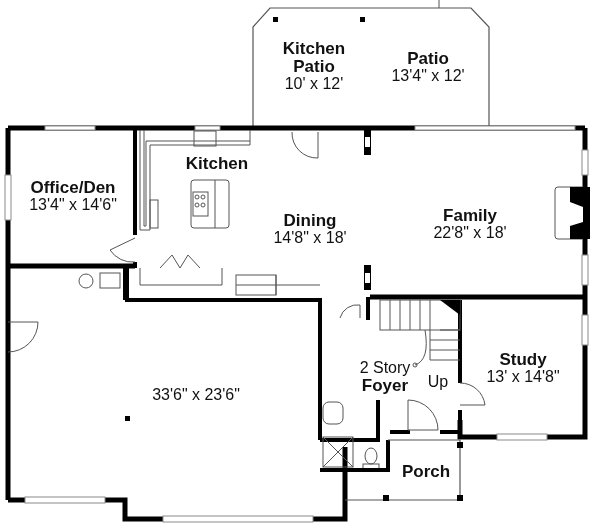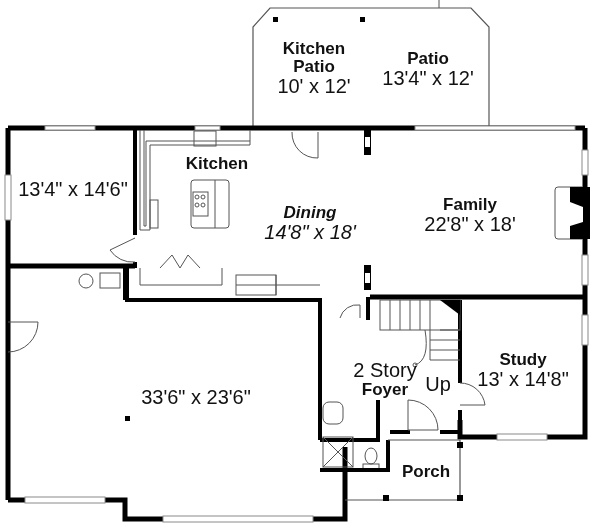--- a/index.html
+++ b/index.html
@@ -1,20 +1,20 @@
 <!DOCTYPE html>
 <html><head>
 <meta charset="utf-8">
 <style>
   html,body{margin:0;padding:0;background:#fff;}
   body{width:600px;height:532px;position:relative;overflow:hidden;font-family:"Liberation Sans",sans-serif;}
   svg.plan{position:absolute;left:0;top:0;}
   .label{position:absolute;text-align:center;color:#111;line-height:1.05;transform:translateX(-50%);white-space:nowrap;}
   .label .name{font-weight:bold;font-size:17px;display:block;}
-  .label .dim{font-size:20px;display:block;}
+  .label .dim{font-size:16px;display:block;}
 </style>
 </head>
 <body>
 
 <svg class="plan" width="600" height="532" viewBox="0 0 600 532">
 
   <g fill="none" stroke="#555" stroke-width="1.2">
     <polyline points="253,128 253,27 270,8 471,8 489,27 489,128"></polyline>
   </g>
   <rect x="273" y="17" width="5" height="5" fill="#000"></rect>
@@ -154,27 +154,28 @@
   <span class="dim">10' x 12'</span>
 </div>
 <div class="label" style="left:428px;top:50px;">
   <span class="name">Patio</span>
   <span class="dim">13'4" x 12'</span>
 </div>
 <div class="label" style="left:217px;top:155px;">
   <span class="name">Kitchen</span>
 </div>
 <div class="label" style="left:73px;top:179px;">
+  <span class="name">Office/Den</span>
   <span class="dim">13'4" x 14'6"</span>
 </div>
-<div class="label" style="left:310px;top:204px;font-style:italic;">
+<div class="label" style="left:310px;top:212px;">
   <span class="name">Dining</span>
   <span class="dim">14'8" x 18'</span>
 </div>
-<div class="label" style="left:470px;top:196px;">
+<div class="label" style="left:470px;top:207px;">
   <span class="name">Family</span>
   <span class="dim">22'8" x 18'</span>
 </div>
 <div class="label" style="left:385px;top:360px;">
   <span class="dim">2 Story</span>
   <span class="name">Foyer</span>
 </div>
 <div class="label" style="left:438px;top:374px;">
   <span class="dim">Up</span>
 </div>

